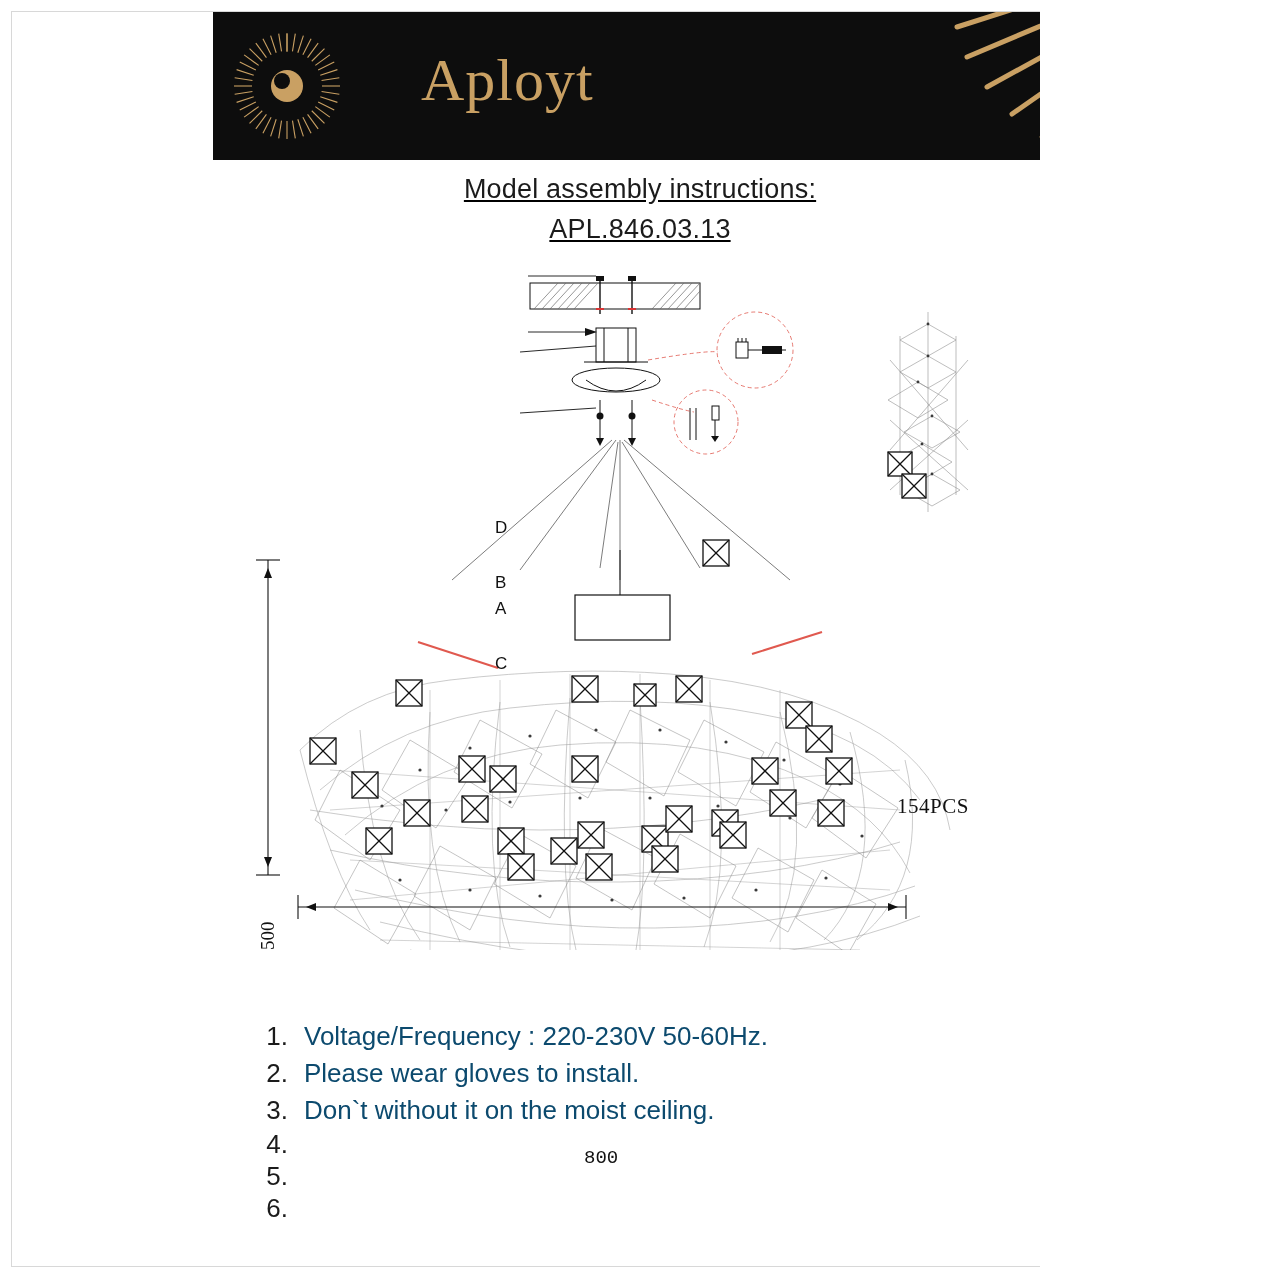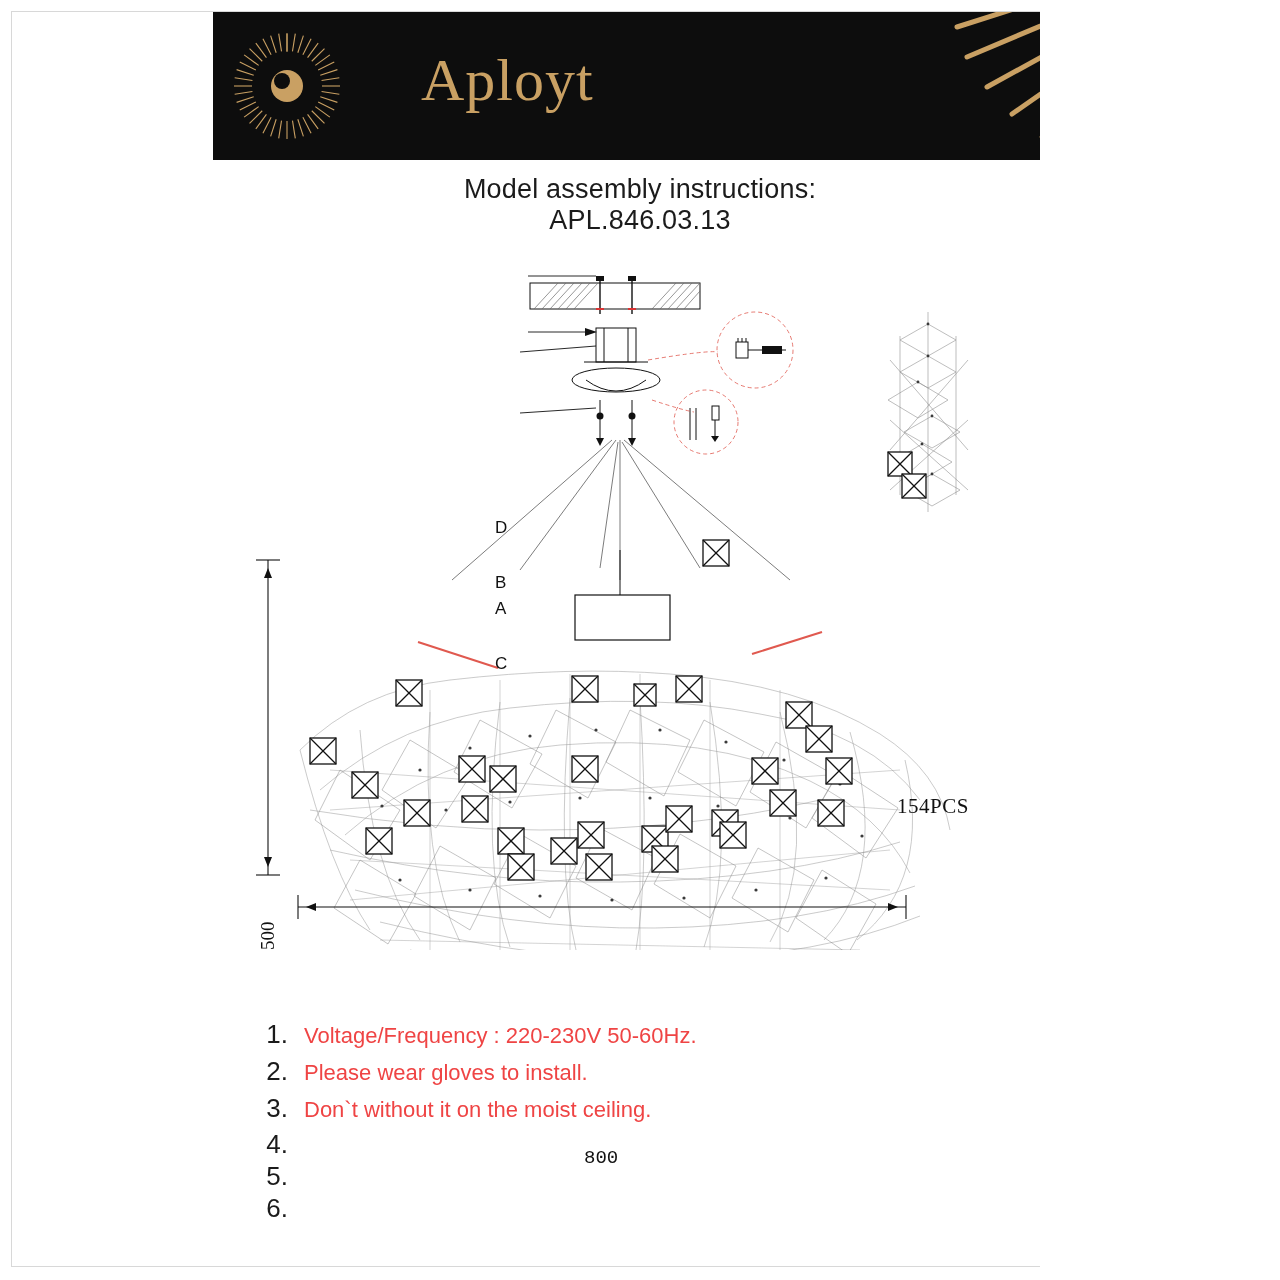--- a/index.html
+++ b/index.html
@@ -62,29 +62,31 @@
     height: 300px;
   }
 
   
   .title-block {
     position: absolute;
     left: 0;
     top: 174px;
     width: 1280px;
     text-align: center;
+    text-decoration: underline;
   }
   .title-line1 {
     font-size: 27px;
     color: #1b1b1b;
     letter-spacing: 0.2px;
   }
   .title-line2 {
     font-size: 27px;
     color: #1b1b1b;
+    margin-top: 9px;
     letter-spacing: 0.2px;
   }
 
   
   .drawing {
     position: absolute;
     left: 0;
     top: 250px;
     width: 1280px;
     height: 700px;
@@ -145,22 +147,22 @@
   }
   .note-num {
     width: 38px;
     text-align: right;
     font-size: 26px;
     color: #1b1b1b;
     flex: 0 0 auto;
   }
   .note-text {
     margin-left: 16px;
-    font-size: 22px;
-    color: #ef4444;
+    font-size: 26px;
+    color: #0c4a6e;
     line-height: 36px;
   }
 </style>
 </head>
 <body>
 
 <div id="page">
 
   <div class="page-frame"></div>
 

